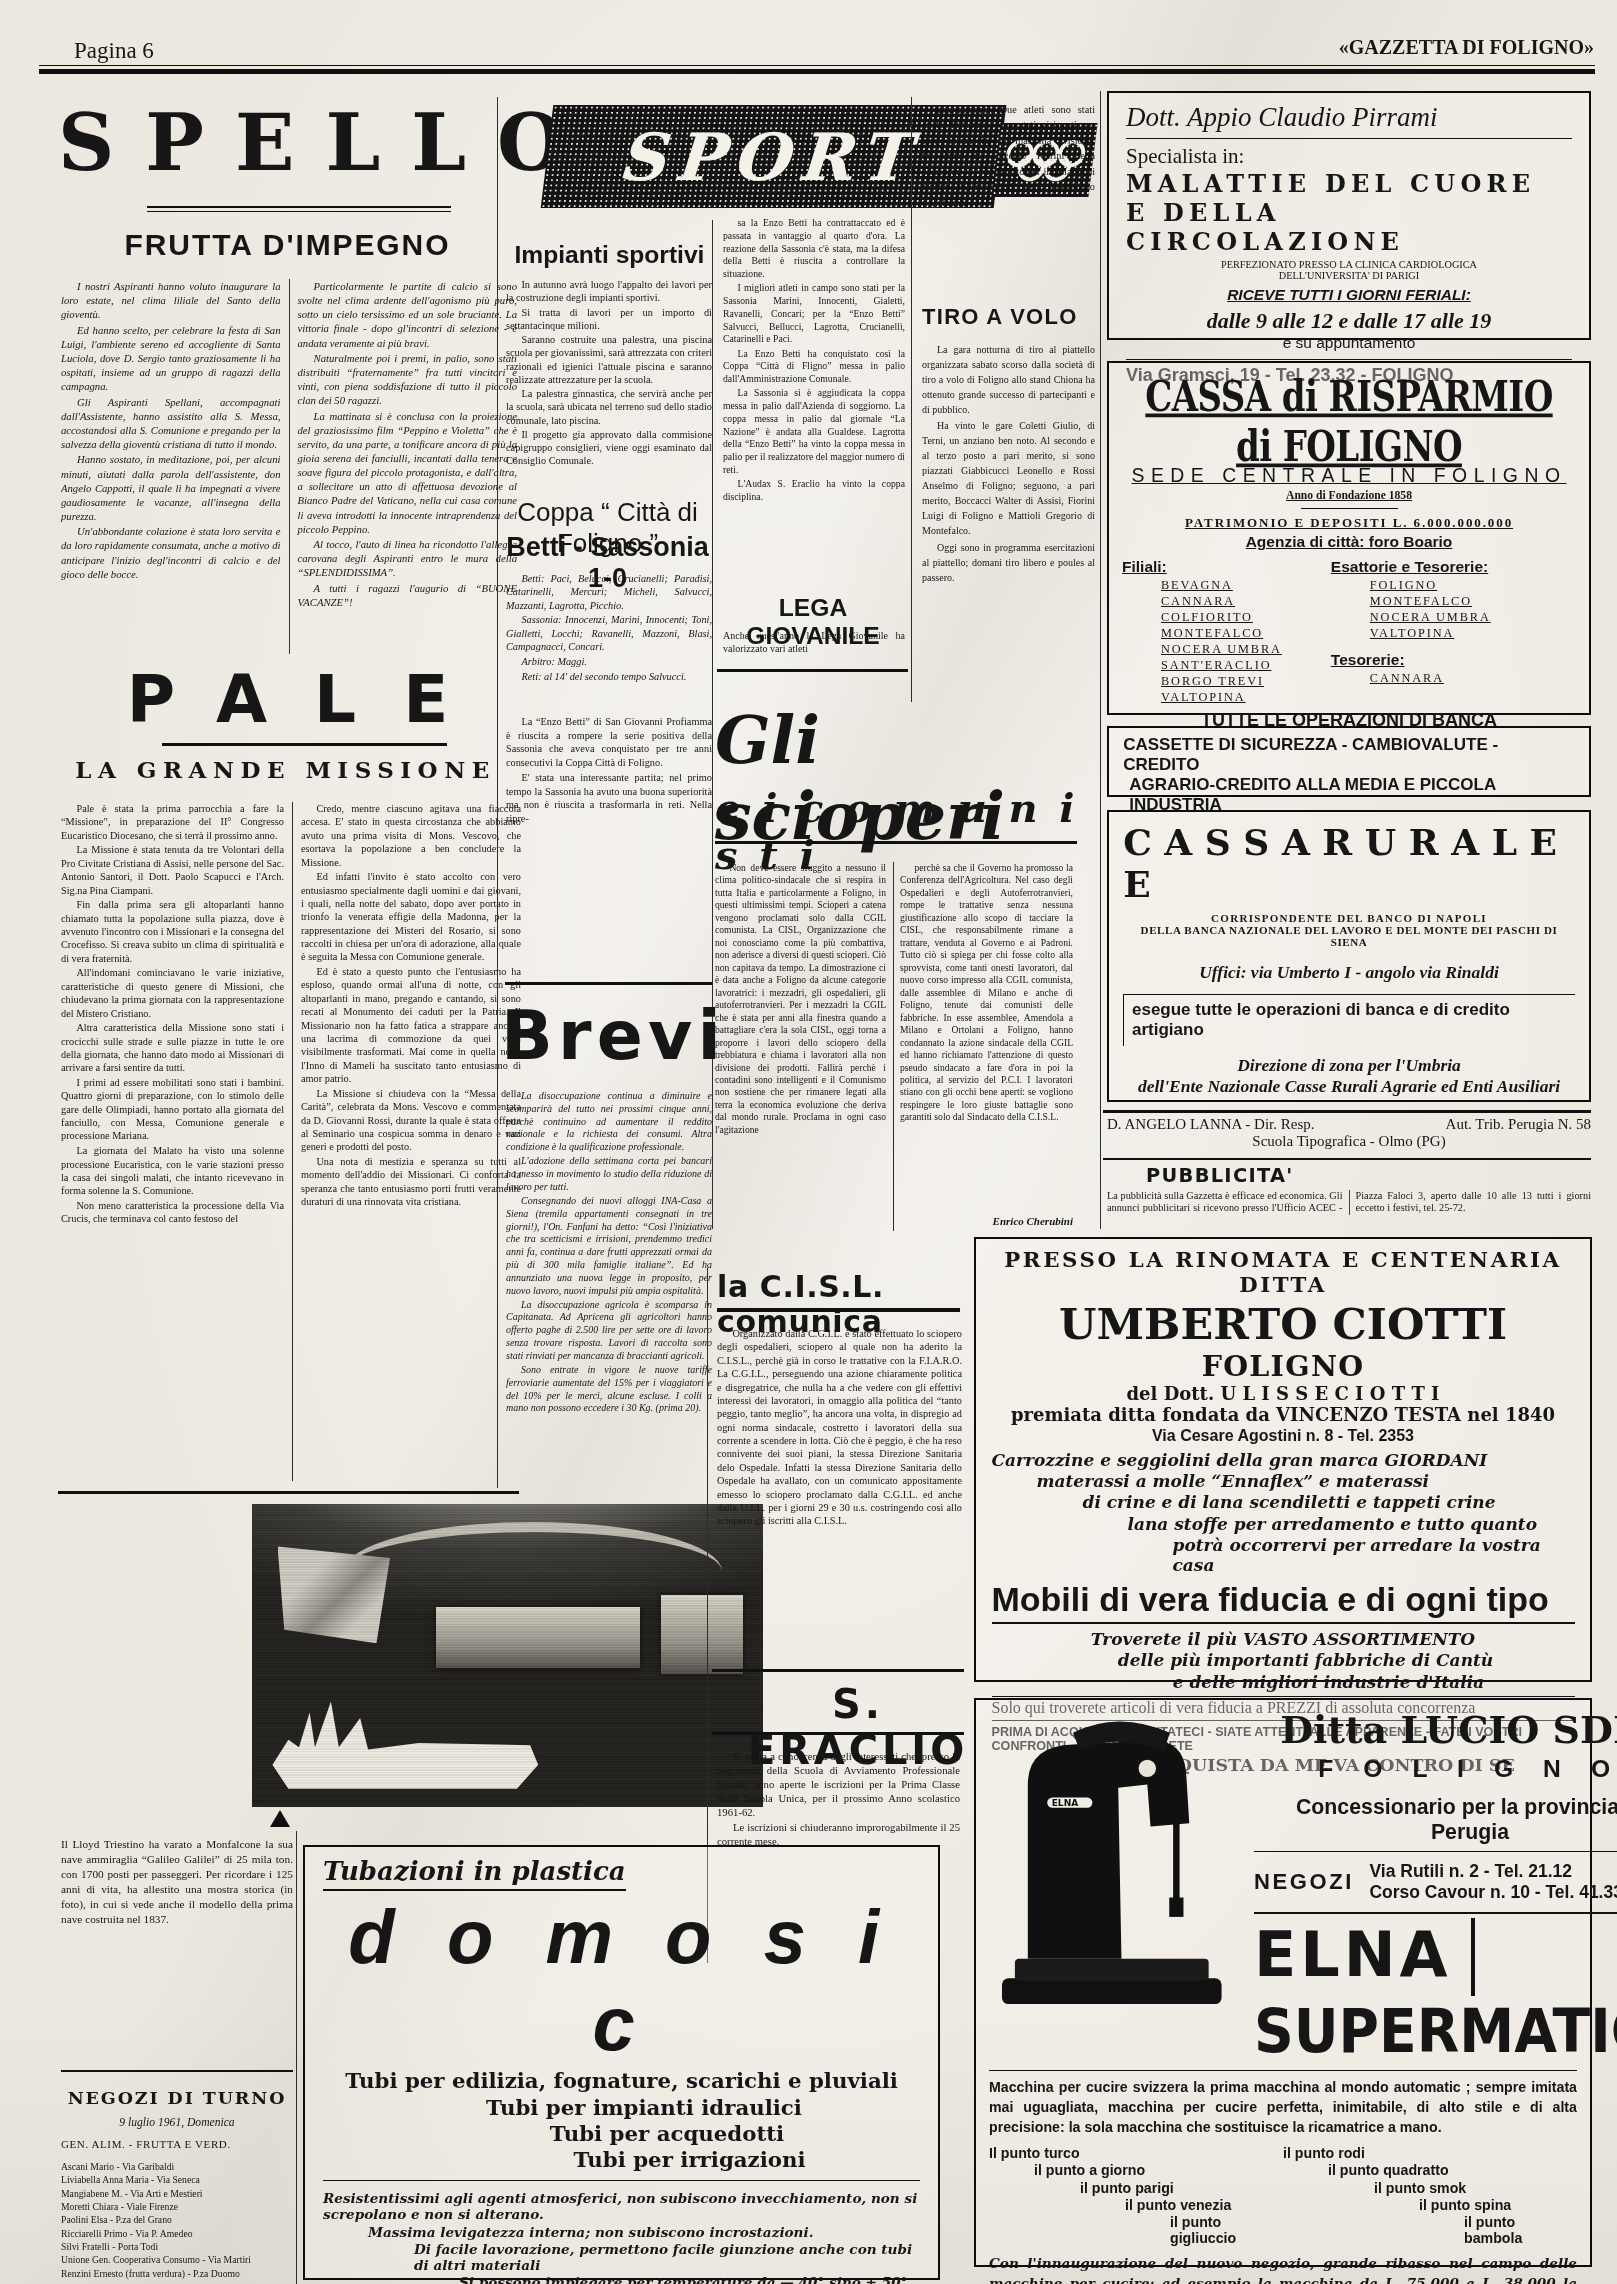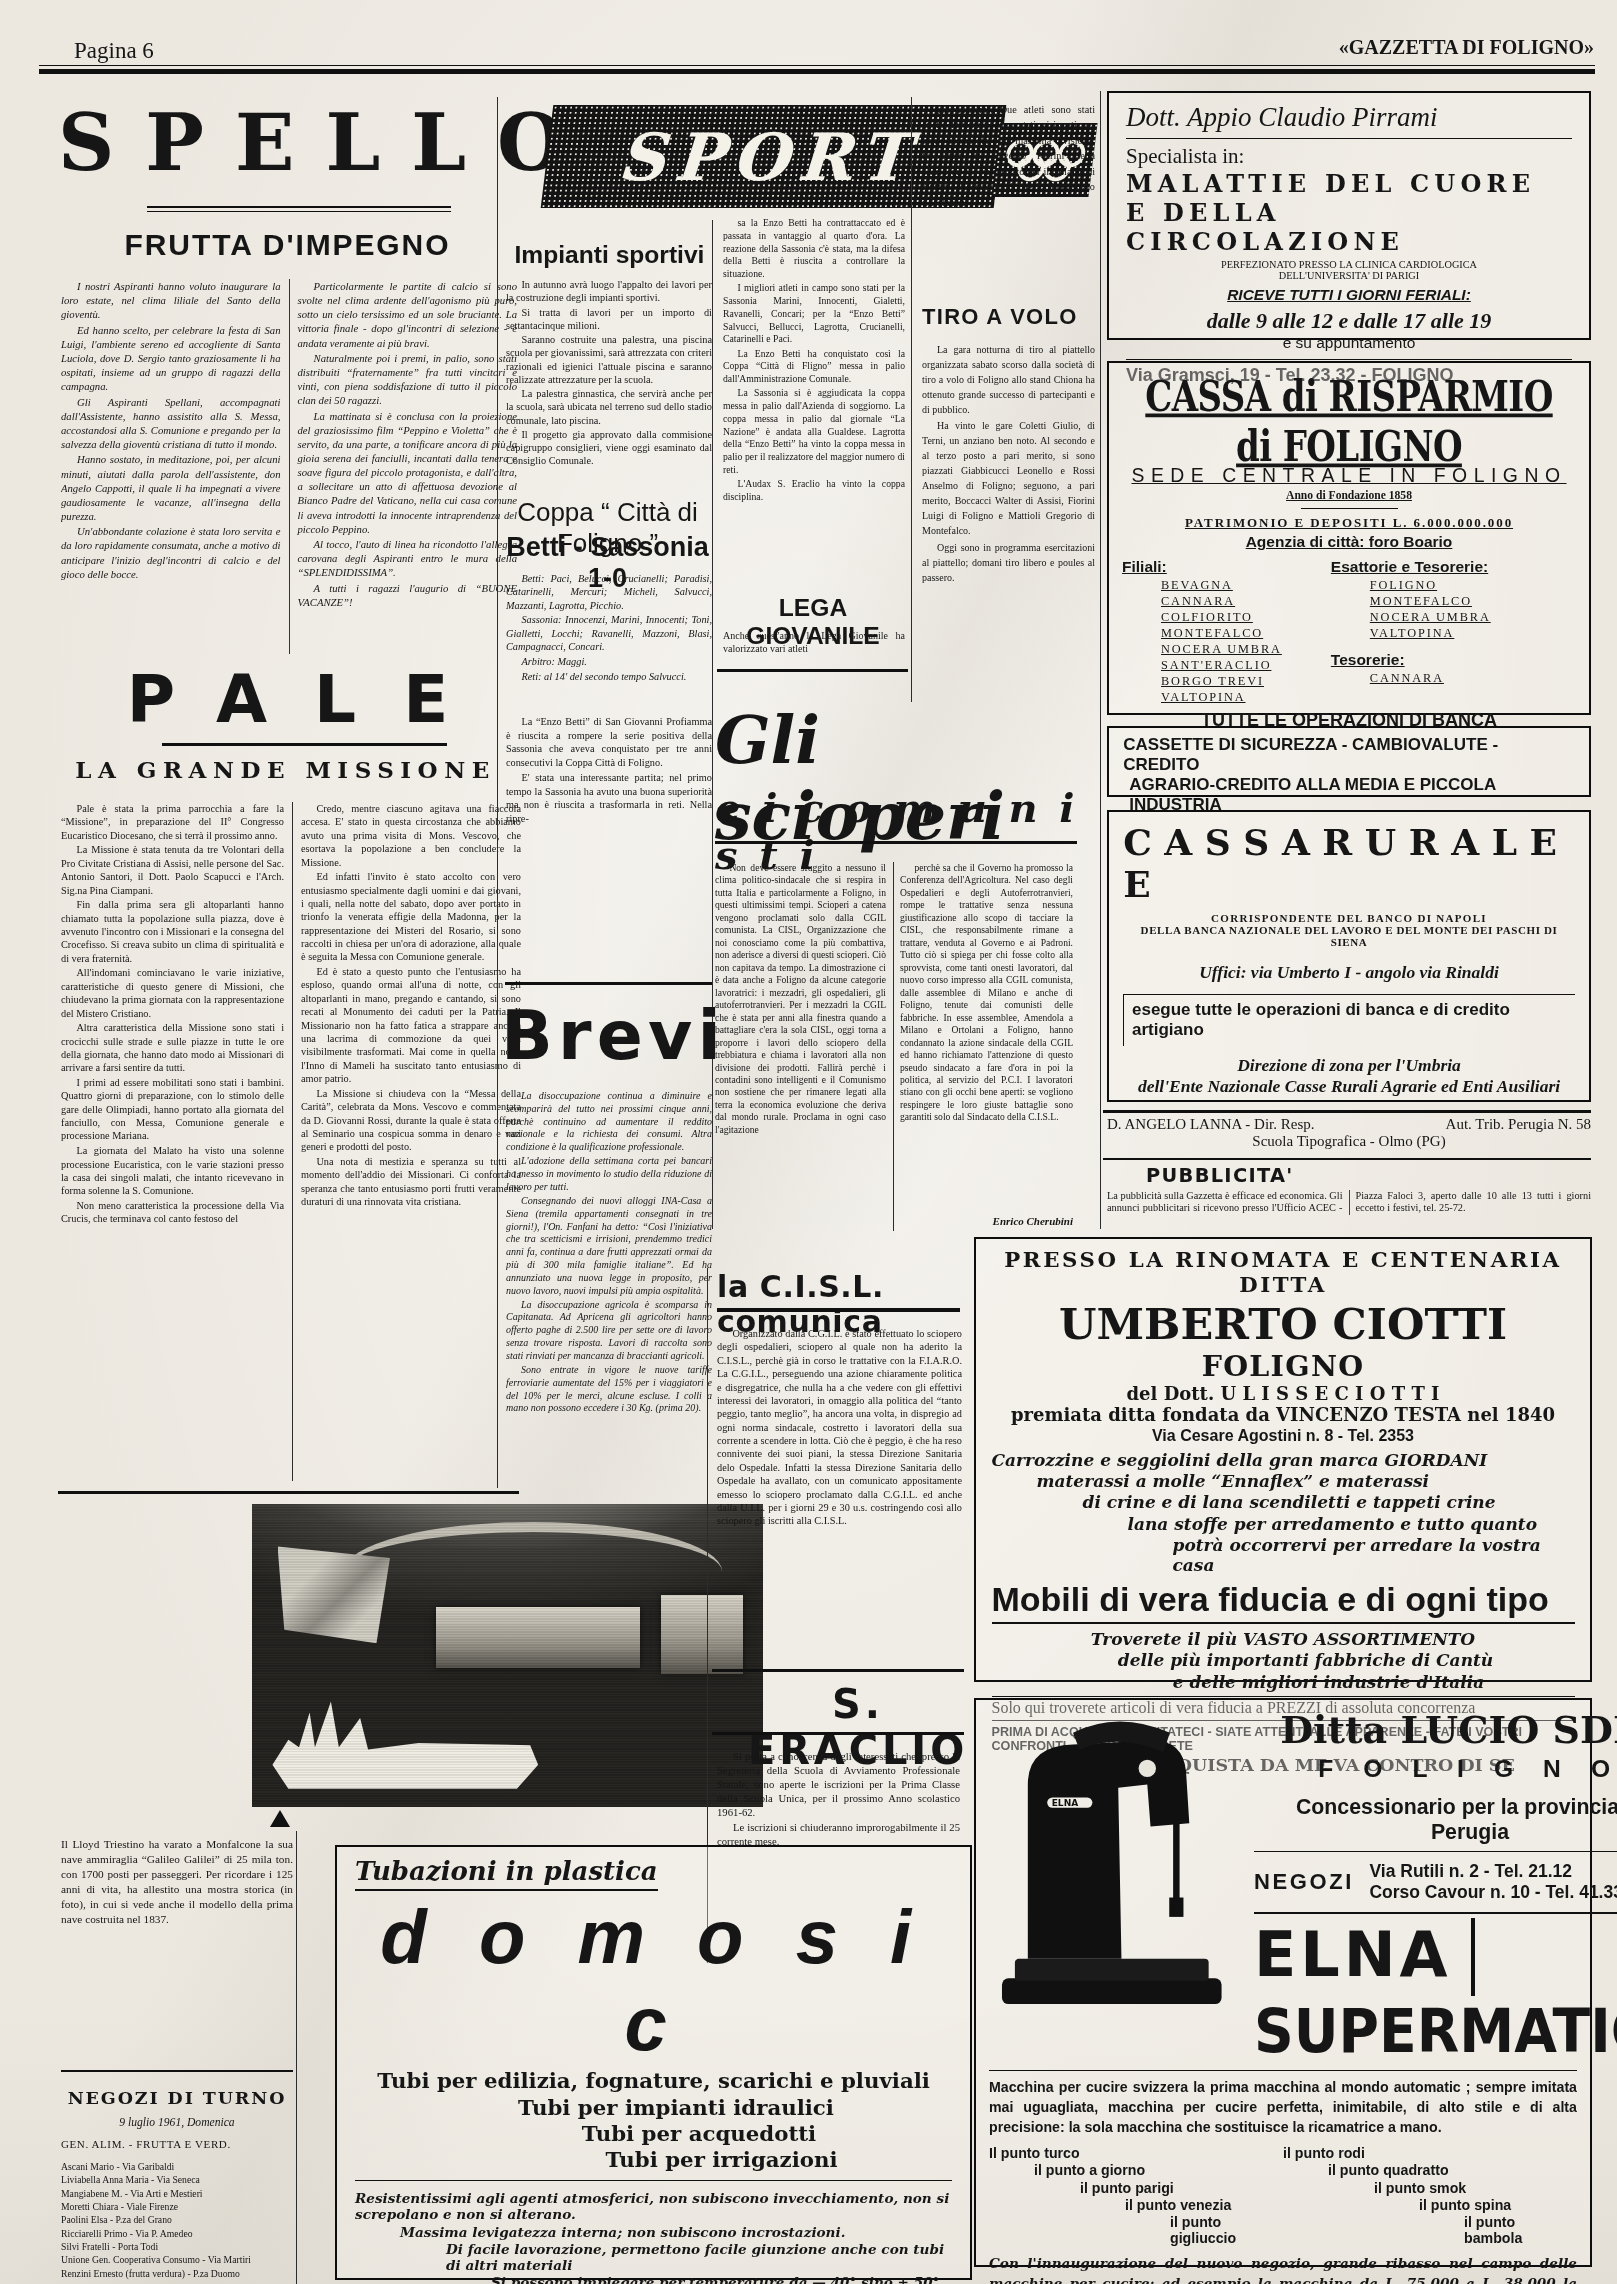--- a/index.html
+++ b/index.html
@@ -374,21 +374,21 @@
         <p>il punto smok</p>
         <p>il punto spina</p>
         <p>il punto bambola</p>
       </div>
   </div>
   <div class="dseri b ital just" style="font-size:13.6px;line-height:1.45;margin-top:6.5px;">Con l'innaugurazione del nuovo negozio, grande ribasso nel campo delle macchine per cucire: ad esempio la macchina da L. 75.000 a L. 38.000 la macchina da per rifiniture da L. 118.000 a L. 68.000 la macchina automatica da L. 128.000 e L. 78.000. 25 anni di garanzia, assistenza ed insegnamento gratuito.</div>
 
 </div>
 
 <div class="vr" style="left:296px;top:1831px;height:453px;"></div>
-<div class="abs boxed" style="left:303px;top:1845px;width:637px;height:435px;padding:9px 18px;box-sizing:border-box;margin-left:32px;">
+<div class="abs boxed" style="left:303px;top:1845px;width:637px;height:435px;padding:9px 18px;box-sizing:border-box;">
   <div class="dseri b ital" style="font-size:26px;border-bottom:2.6px solid #111;display:inline-block;padding-bottom:2.6px;">Tubazioni  in  plastica</div>
   <div class="center sans b ital" style="font-size:76px;letter-spacing:15.5px;margin-top:2.6px;">d o m o s i c</div>
   <div class="stair center dseri b" style="font-size:21.3px;">
       <p>Tubi per edilizia, fognature, scarichi e pluviali</p>
       <p>Tubi per impianti idraulici</p>
       <p>Tubi per acquedotti</p>
       <p>Tubi per irrigazioni</p>
     </div>
   <div class="stair dseri b ital" style="font-size:13.6px;margin-top:7.8px;border-top:1.9px solid #111;padding-top:7.8px;">
       <p>Resistentissimi agli agenti atmosferici, non subiscono invecchiamento, non si screpolano e non si alterano.</p>

